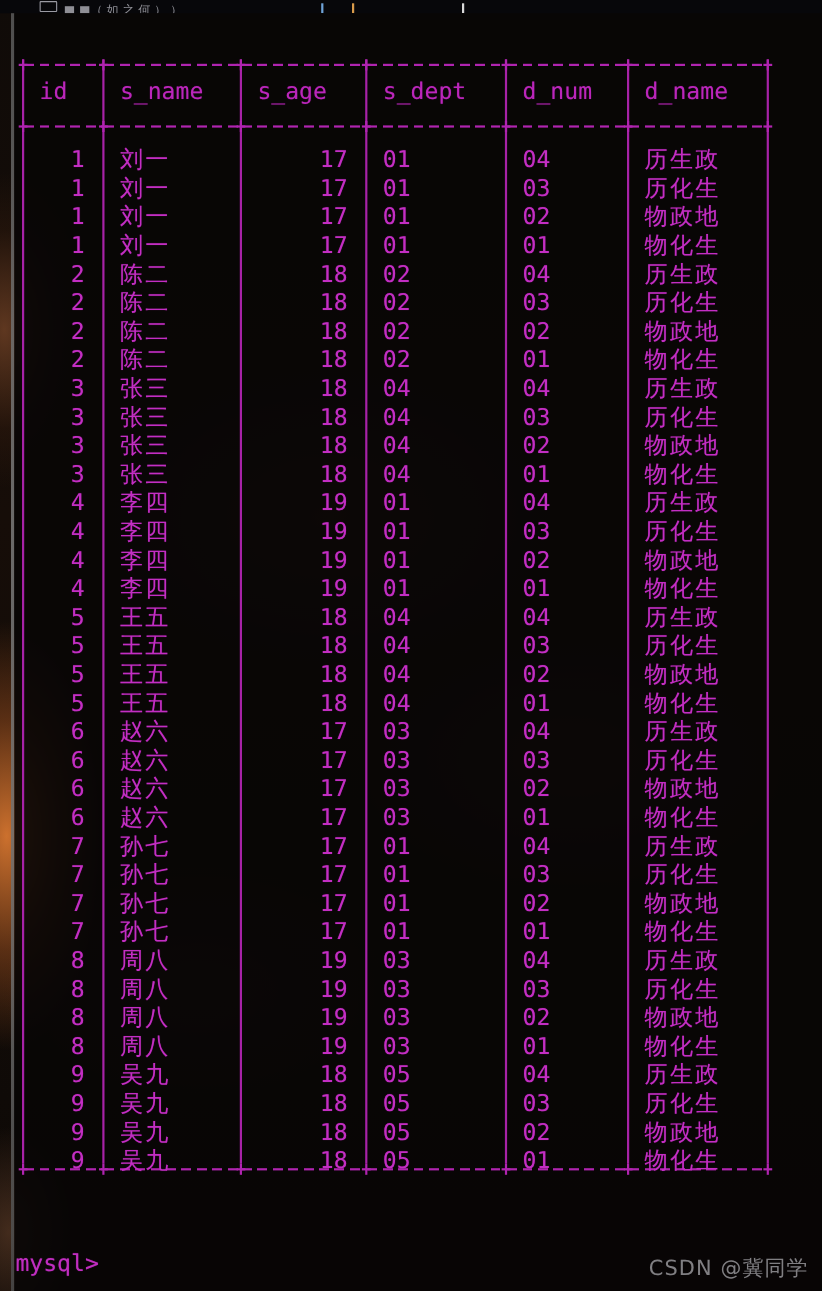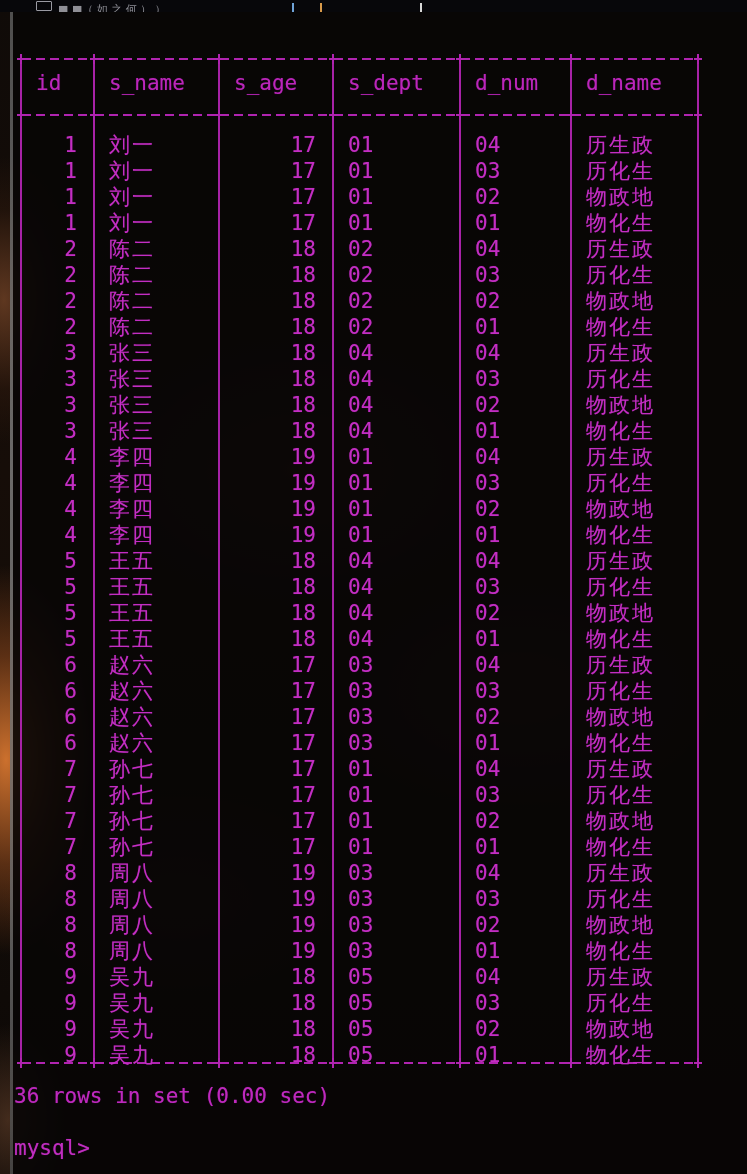--- a/index.html
+++ b/index.html
@@ -449,17 +449,17 @@
       <div class="cell l" style="top: 1004px; left: 448px; width: 107px; text-align: left; padding-left: 14px;">02</div>
       <div class="cell cjk l" style="top: 1004px; left: 559px; width: 123px; text-align: left; padding-left: 14px;">物政地</div>
       <div class="cell r" style="top: 1030px; left: 9px; width: 69px; text-align: right; padding-right: 14px;">9</div>
       <div class="cell cjk l" style="top: 1030px; left: 82px; width: 121px; text-align: left; padding-left: 14px;">吴九</div>
       <div class="cell r" style="top: 1030px; left: 207px; width: 110px; text-align: right; padding-right: 14px;">18</div>
       <div class="cell l" style="top: 1030px; left: 321px; width: 123px; text-align: left; padding-left: 14px;">05</div>
       <div class="cell l" style="top: 1030px; left: 448px; width: 107px; text-align: left; padding-left: 14px;">01</div>
       <div class="cell cjk l" style="top: 1030px; left: 559px; width: 123px; text-align: left; padding-left: 14px;">物化生</div>
     </div>
 
-  <div class="line status" style="top:1071px; left:1px;">36 rows in set (0.00 sec)</div>
 
   <div class="line prompt" style="top:1123px; left:1px;">mysql&gt;</div>
 
+  <div id="watermark">CSDN @冀同学</div>
 </div>
 
 </body></html>

